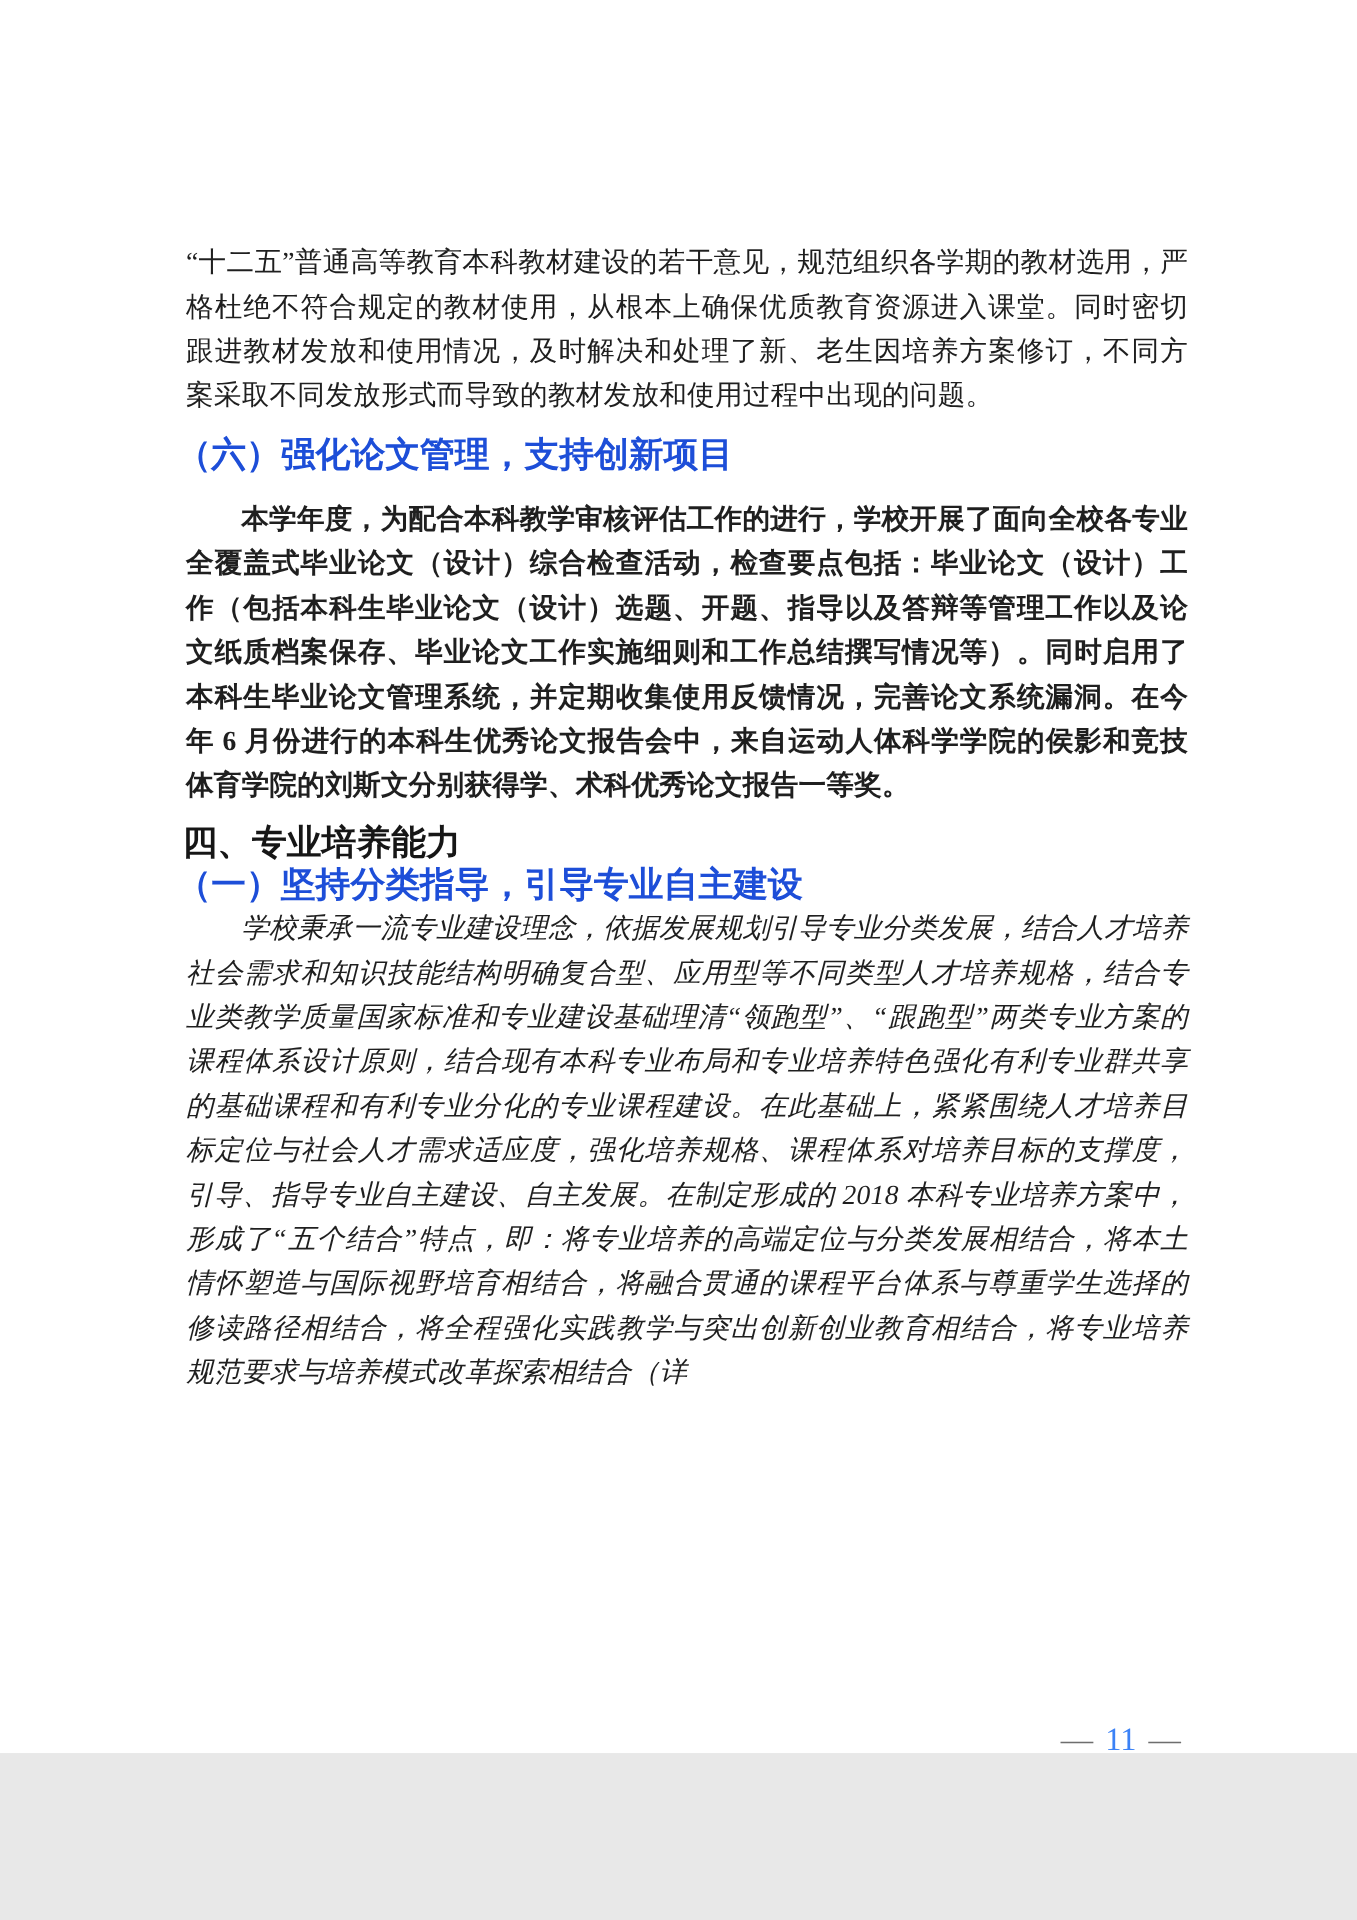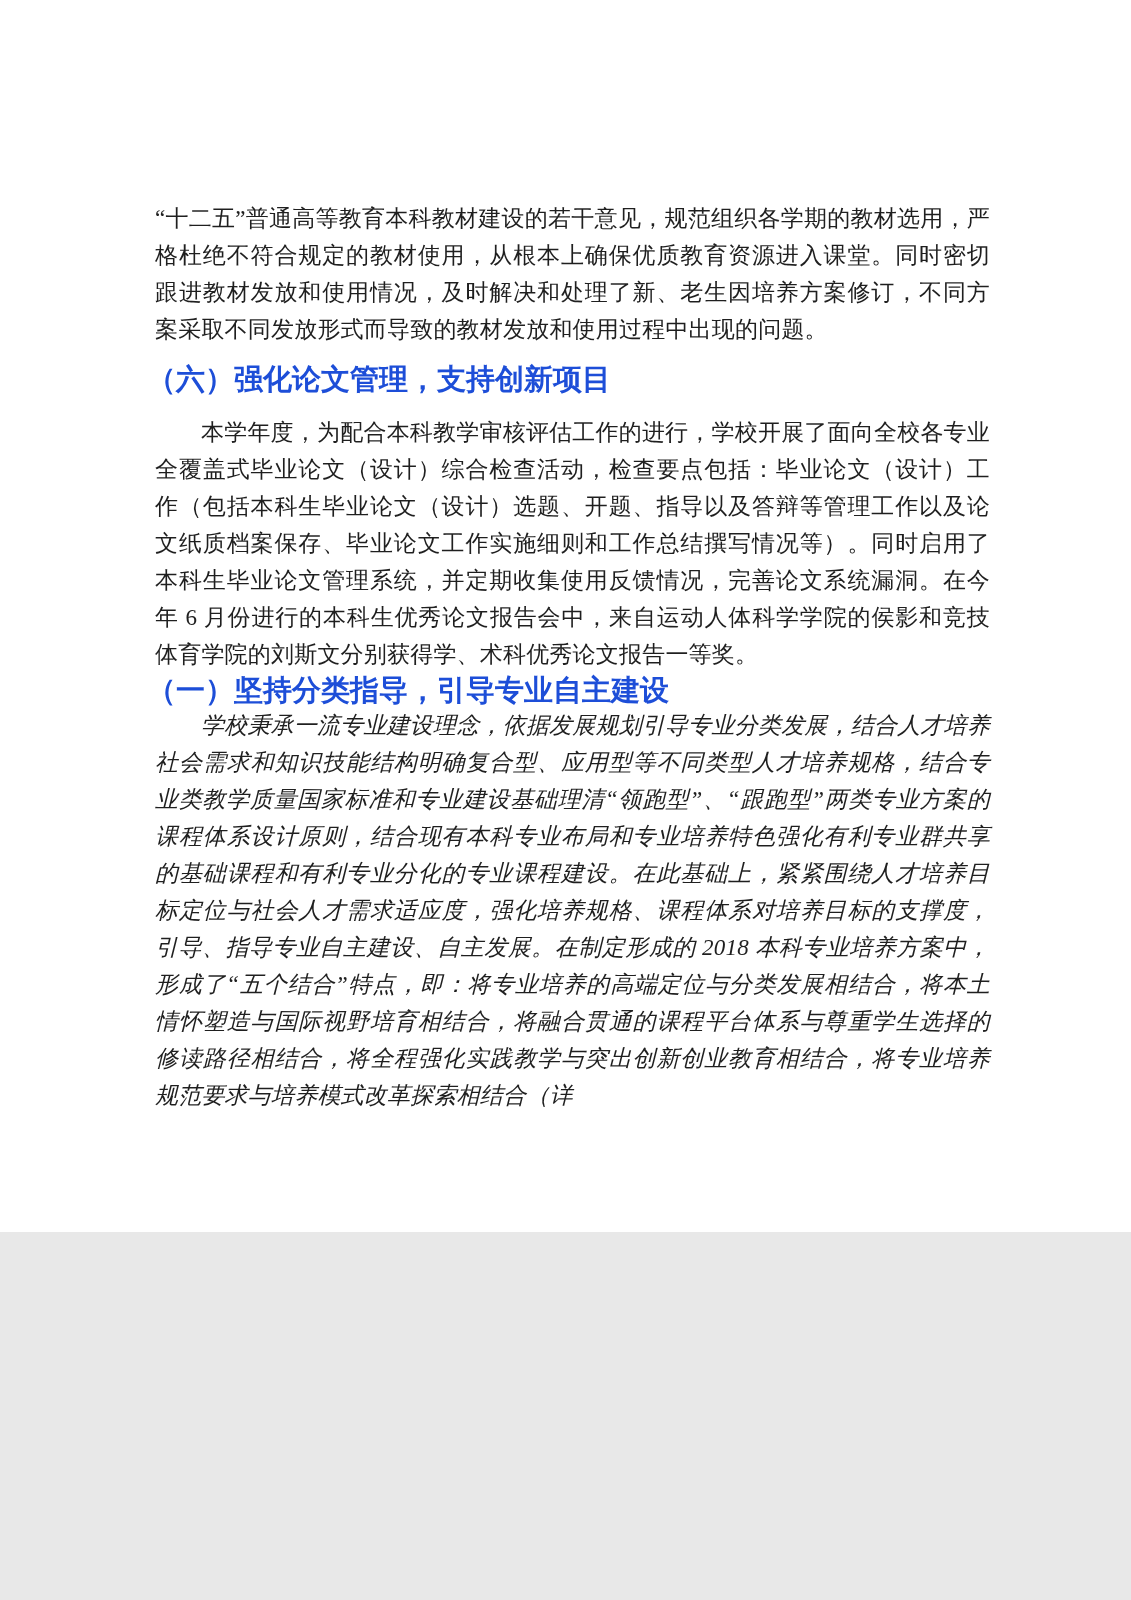--- a/index.html
+++ b/index.html
@@ -3,21 +3,21 @@
 <meta charset="utf-8">
 <style>
   html, body {
     margin: 0;
     padding: 0;
     background: #e8e8e8;
   }
   .page {
     position: relative;
     width: 1131px;
-    height: 1232px;
+    height: 1461px;
     margin: 0 auto;
     background: #ffffff;
     overflow: hidden;
     color: #1f1f1f;
   }
   .content {
     box-sizing: border-box;
     padding: 200px 141px 0 155px;
   }
   p.body-para {
@@ -46,21 +46,21 @@
     margin: 0;
     font-family: "Liberation Sans", "DejaVu Sans", sans-serif;
     font-weight: 700;
     font-size: 29px;
     line-height: 36px;
     color: #161616;
     text-align: left;
   }
   .h-six      { margin-top: 14px; margin-bottom: 18px; margin-left: -8px; }
   .p-cont     { margin-top: 0; }
-  .p-after-h  { margin-top: 0; }
+  .p-after-h  { margin-top: 0; font-weight: bold; }
   .p3         { margin-top: 3px; }
   .h-four     { margin-top: 12px; margin-left: -3px; }
   .h-one      { margin-left: -8px; }
   .p4         { margin-top: 14px; font-style: italic; }
   .page-footer {
     position: absolute;
     top: 1434px;
     right: 141px;
     font-family: "Liberation Serif", "DejaVu Serif", serif;
     font-size: 27px;
@@ -83,20 +83,21 @@
 <div class="page">
   <div class="content">
 
     <p class="body-para p-cont">“十二五”普通高等教育本科教材建设的若干意见，规范组织各学期的教材选用，严格杜绝不符合规定的教材使用，从根本上确保优质教育资源进入课堂。同时密切跟进教材发放和使用情况，及时解决和处理了新、老生因培养方案修订，不同方案采取不同发放形式而导致的教材发放和使用过程中出现的问题。</p>
 
     <h3 class="h-section h-six">（六）强化论文管理，支持创新项目</h3>
 
     <p class="body-para indent p-after-h">本学年度，为配合本科教学审核评估工作的进行，学校开展了面向全校各专业全覆盖式毕业论文（设计）综合检查活动，检查要点包括：毕业论文（设计）工作（包括本科生毕业论文（设计）选题、开题、指导以及答辩等管理工作以及论文纸质档案保存、毕业论文工作实施细则和工作总结撰写情况等）。同时启用了本科生毕业论文管理系统，并定期收集使用反馈情况，完善论文系统漏洞。在今年 6 月份进行的本科生优秀论文报告会中，来自运动人体科学学院的侯影和竞技体育学院的刘斯文分别获得学、术科优秀论文报告一等奖。</p>
 
 
+    <h2 class="h-chapter h-four">四、专业培养能力</h2>
 
     <h3 class="h-section h-one">（一）坚持分类指导，引导专业自主建设</h3>
 
     <p class="body-para indent p4">学校秉承一流专业建设理念，依据发展规划引导专业分类发展，结合人才培养社会需求和知识技能结构明确复合型、应用型等不同类型人才培养规格，结合专业类教学质量国家标准和专业建设基础理清“领跑型”、“跟跑型”两类专业方案的课程体系设计原则，结合现有本科专业布局和专业培养特色强化有利专业群共享的基础课程和有利专业分化的专业课程建设。在此基础上，紧紧围绕人才培养目标定位与社会人才需求适应度，强化培养规格、课程体系对培养目标的支撑度，引导、指导专业自主建设、自主发展。在制定形成的 2018 本科专业培养方案中，形成了“五个结合”特点，即：将专业培养的高端定位与分类发展相结合，将本土情怀塑造与国际视野培育相结合，将融合贯通的课程平台体系与尊重学生选择的修读路径相结合，将全程强化实践教学与突出创新创业教育相结合，将专业培养规范要求与培养模式改革探索相结合（详</p>
 
   </div>
 
   <div class="page-footer">
     <span class="dash">—</span><span class="num">11</span><span class="dash">—</span>
   </div>

